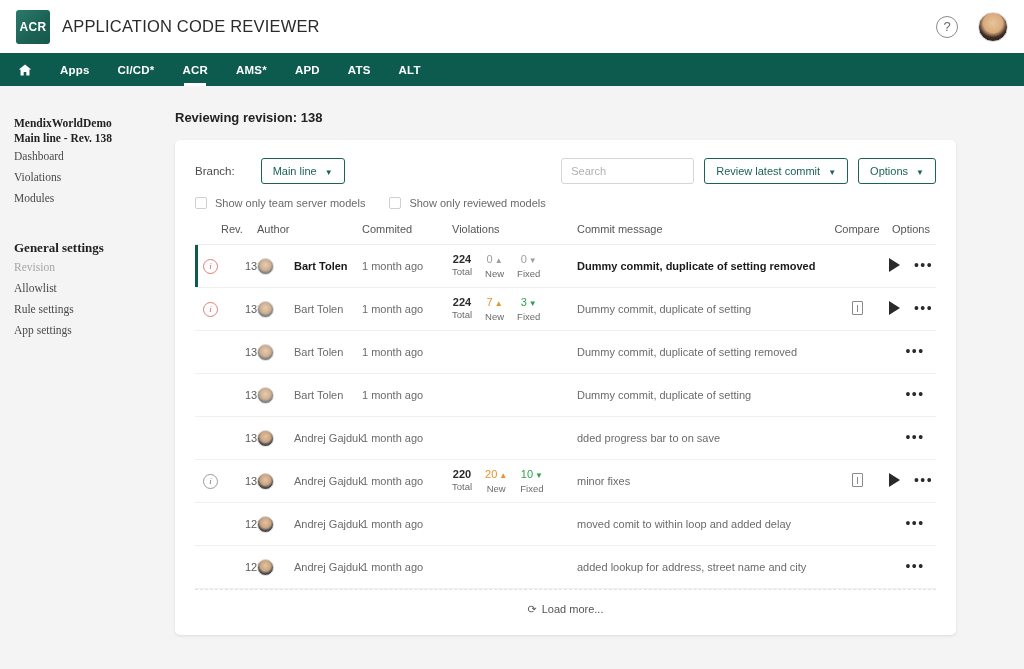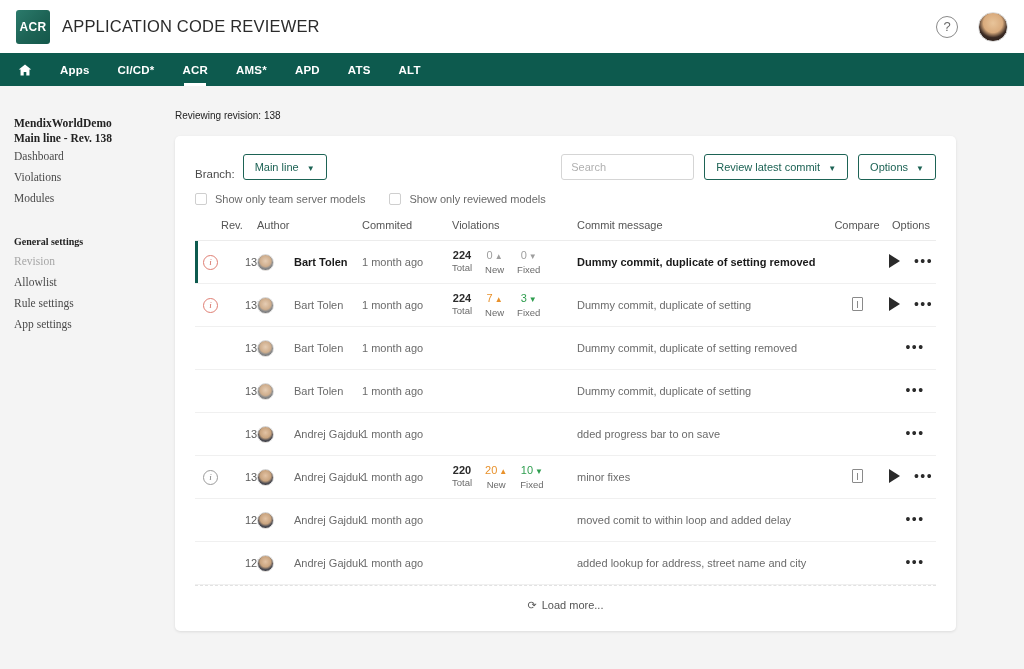--- a/index.html
+++ b/index.html
@@ -81,40 +81,40 @@
   .side-head {
     font-size: 11.5px; font-weight: bold; color: #222;
     line-height: 15px;
   }
   .side-link {
     font-size: 11.5px; color: #4a4a4a;
     line-height: 19px; padding: 1px 0; cursor: pointer;
   }
   .side-link.muted { color: #a6a6a6; }
   .side-group {
-    font-size: 10px; font-weight: bold; color: #222;
-    margin-top: 24px; line-height: 18px;
+    font-size: 13px; font-weight: bold; color: #222;
+    margin-top: 30px; line-height: 18px;
   }
 
   
   .main { flex: 1; padding: 0 68px 0 0; min-width: 0; }
   .page-title {
-    font-size: 10px; font-weight: normal; color: #222;
+    font-size: 13px; font-weight: bold; color: #222;
     margin: 24px 0 0 0;
   }
   .card {
     background: #fff; border-radius: 5px;
     margin-top: 15px;
     box-shadow: 0 1px 3px rgba(0,0,0,.10);
     padding: 18px 20px 14px 20px;
     height: 495px;
   }
 
   
-  .toolbar { display: flex; align-items: flex-end; }
+  .toolbar { display: flex; align-items: center; gap: 18px; }
   .branch-label { font-size: 11.5px; color: #4a4a4a; margin-right: 8px; }
   .btn {
     border: 1px solid #1d6355; background: #fff;
     color: #1d6355; font-size: 11px;
     padding: 6px 11px; border-radius: 3px;
     cursor: pointer; white-space: nowrap;
     font-family: "Liberation Sans", sans-serif;
   }
   .caret { font-size: 8px; margin-left: 5px; }
   .toolbar-right { margin-left: auto; display: flex; align-items: center; gap: 10px; }

